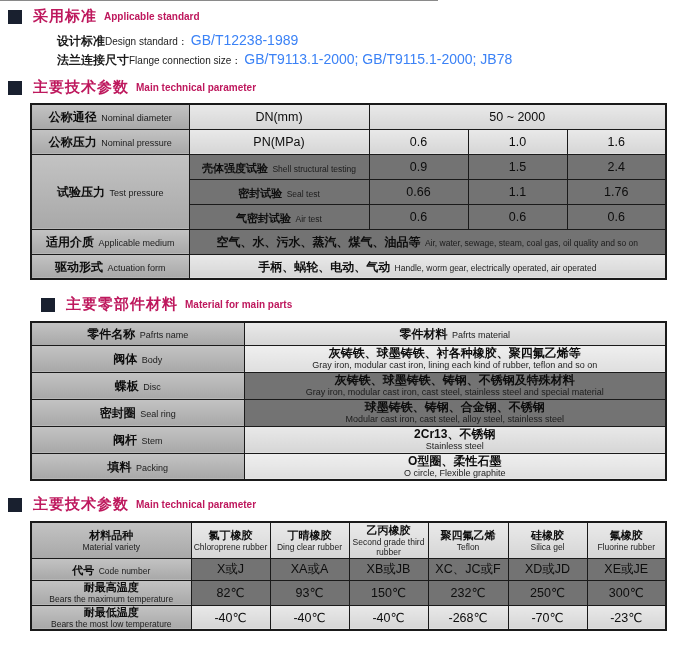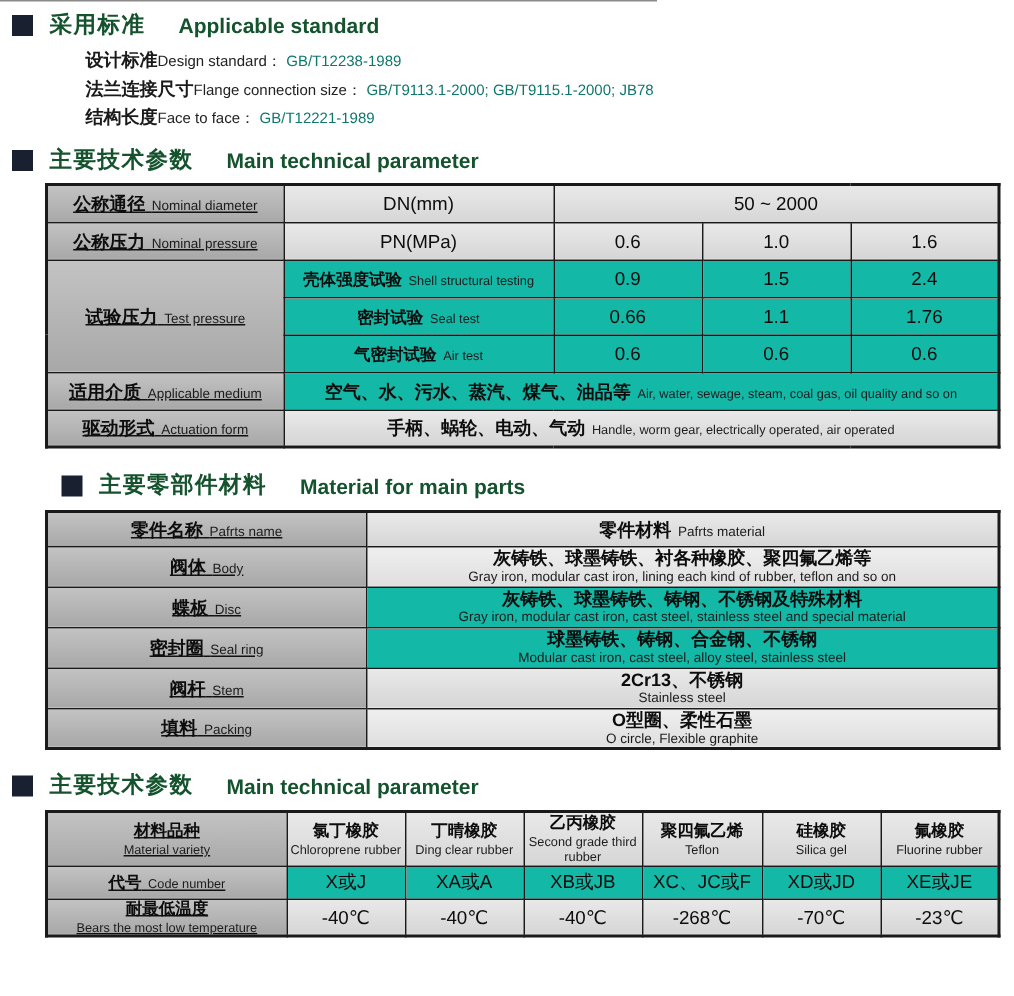--- a/index.html
+++ b/index.html
@@ -5,39 +5,39 @@
   * { margin:0; padding:0; box-sizing:border-box; }
   html,body { background:#ffffff; }
   body {
     width:676px; height:664px; overflow:hidden; position:relative;
     font-family:"Liberation Sans","DejaVu Sans",sans-serif;
     color:#111;
   }
   .top-rule { position:absolute; top:0; left:0; width:438px; height:1px; background:#8a8a8a; }
 
   
-  .sec-heading { display:flex; align-items:center; margin-left:8px; color:#14532d; }
+  .sec-heading { display:flex; align-items:center; margin-left:8px; color:#be185d; }
   .sec-heading .sq { width:14px; height:14px; background:#19202f; flex:0 0 auto; margin-right:11px; }
   .sec-heading .h-zh { font-size:15px; font-weight:bold; letter-spacing:1px; }
-  .sec-heading .h-en { font-size:14px; font-weight:bold; margin-left:22px; }
+  .sec-heading .h-en { font-size:10px; font-weight:bold; margin-left:7px; }
 
   
   .standards { margin:5px 0 0 57px; }
   .std-line { line-height:17px; white-space:nowrap; }
   .std-zh { font-size:12px; font-weight:bold; color:#1a1a1a; }
   .std-en { font-size:10px; color:#222; }
-  .std-val { font-size:10px; color:#0f766e; margin-left:3px; }
+  .std-val { font-size:14px; color:#3b82f6; margin-left:3px; }
 
   
   table { border-collapse:collapse; table-layout:fixed; margin-left:30px; width:635px;
           border:2.5px solid #1a1a1a; }
   td { border:1.5px solid #1a1a1a; text-align:center; vertical-align:middle; padding:0 2px; overflow:hidden; }
-  .lh  { background:linear-gradient(180deg,#c3c3c3,#a8a8a8);text-decoration:underline; }     
+  .lh  { background:linear-gradient(180deg,#c3c3c3,#a8a8a8); }     
   .lt  { background:linear-gradient(180deg,#e9e9e9,#d6d6d6); }     
-  .wh  { background:#14b8a6; }                                      
+  .wh  { background:#737373; }                                      
   .ltb { background:linear-gradient(180deg,#efefef,#dfdfdf); }      
 
   .zh-b  { font-size:12px; font-weight:bold; color:#0d0d0d; }
   .zh-s  { font-size:11px; font-weight:bold; color:#0d0d0d; }
   .en-s  { font-size:9px; color:#1c1c1c; }
   .en-xs { font-size:8.5px; color:#1c1c1c; }
   .val   { font-size:12.5px; color:#0d0d0d; }
   .nowrap{ white-space:nowrap; }
   .stack .l1 { display:block; line-height:13px; }
   .stack .l2 { display:block; line-height:10px; }
@@ -66,23 +66,20 @@
   <span class="h-zh">采用标准</span>
   <span class="h-en">Applicable standard</span>
 </div>
 
 <div class="standards">
   <div class="std-line">
     <span class="std-zh">设计标准</span><span class="std-en">Design standard：</span><span class="std-val">GB/T12238-1989</span>
   </div>
   <div class="std-line">
     <span class="std-zh">法兰连接尺寸</span><span class="std-en">Flange connection size：</span><span class="std-val">GB/T9113.1-2000; GB/T9115.1-2000; JB78</span>
-  </div>
-  <div class="std-line">
-    <span class="std-zh">结构长度</span><span class="std-en">Face to face：</span><span class="std-val">GB/T12221-1989</span>
   </div>
 </div>
 
 <div class="sec-heading mt-h2">
   <span class="sq"></span>
   <span class="h-zh">主要技术参数</span>
   <span class="h-en">Main technical parameter</span>
 </div>
 
 <table class="t1">
@@ -295,20 +292,32 @@
     </td>
     <td class="wh one val">X或J</td>
     <td class="wh one val">XA或A</td>
     <td class="wh one val">XB或JB</td>
     <td class="wh one val">XC、JC或F</td>
     <td class="wh one val">XD或JD</td>
     <td class="wh one val">XE或JE</td>
   </tr>
   <tr>
     <td class="lh two3 stack">
+      <span class="l1 zh-s">耐最高温度</span>
+      <span class="l2 en-xs">Bears the maximum temperature</span>
+    </td>
+    <td class="wh two3 val">82℃</td>
+    <td class="wh two3 val">93℃</td>
+    <td class="wh two3 val">150℃</td>
+    <td class="wh two3 val">232℃</td>
+    <td class="wh two3 val">250℃</td>
+    <td class="wh two3 val">300℃</td>
+  </tr>
+  <tr>
+    <td class="lh two3 stack">
       <span class="l1 zh-s">耐最低温度</span>
       <span class="l2 en-xs">Bears the most low temperature</span>
     </td>
     <td class="lt two3 val">-40℃</td>
     <td class="lt two3 val">-40℃</td>
     <td class="lt two3 val">-40℃</td>
     <td class="lt two3 val">-268℃</td>
     <td class="lt two3 val">-70℃</td>
     <td class="lt two3 val">-23℃</td>
   </tr>

